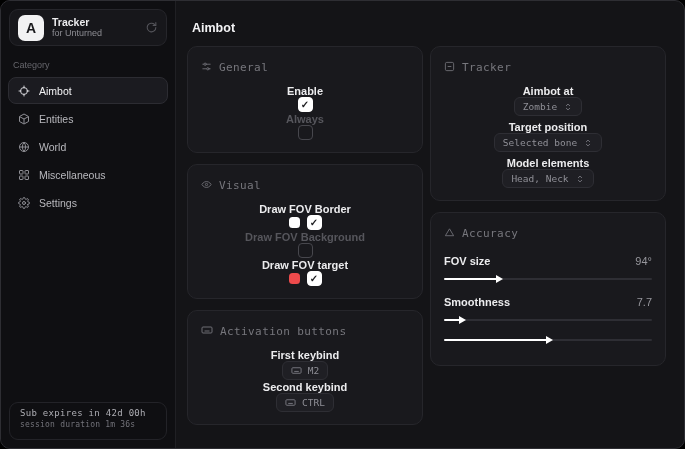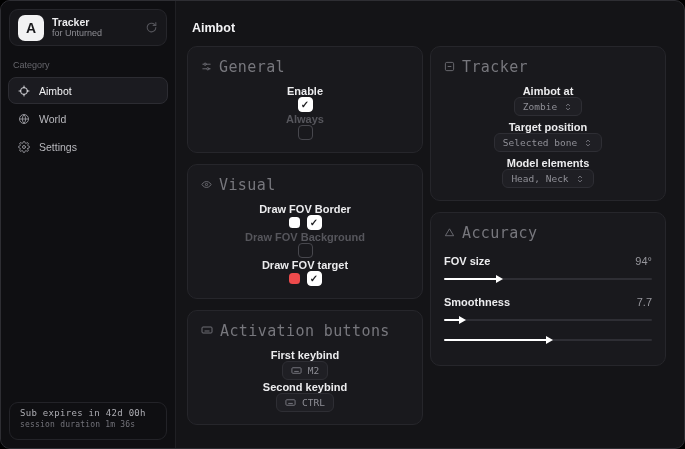--- a/index.html
+++ b/index.html
@@ -38,21 +38,21 @@
   .foot2{font-size:8px;color:#73737a;margin-top:2px;letter-spacing:.2px;}
 
   
   .main{position:absolute;left:175px;top:0;right:0;bottom:0;}
   .page-title{position:absolute;left:16px;top:20px;font-size:12.5px;font-weight:bold;color:#f3f3f5;}
   .col{position:absolute;top:45px;display:flex;flex-direction:column;gap:11px;width:236px;}
   .col-left{left:11px;} .col-right{left:254px;}
   .panel{background:var(--panel-bg);border:1px solid var(--panel-border);border-radius:10px;
     padding:11px 13px 12px;}
   .panel-head{display:flex;align-items:center;gap:7px;color:#6e6e75;margin-bottom:9px;}
-  .panel-head .ph-title{font-size:15px;color:var(--txt-head);letter-spacing:.4px;}
+  .panel-head .ph-title{font-size:11px;color:var(--txt-head);letter-spacing:.4px;}
   .row{display:flex;align-items:center;justify-content:space-between;min-height:22px;flex-direction:column;}
   .rows{display:flex;flex-direction:column;gap:1px;}
   .row-label{font-size:11px;font-weight:600;color:var(--txt);}
   .row.dim .row-label{color:var(--txt-dim);}
   .row-right{display:flex;align-items:center;gap:7px;}
 
   .checkbox{width:15px;height:15px;border-radius:4px;border:1.5px solid #47474d;cursor:pointer;
     display:flex;align-items:center;justify-content:center;}
   .checkbox.checked{background:#fff;border-color:#fff;color:#1a1a1d;}
   .checkbox .tick{font-size:10px;line-height:1;font-weight:bold;transform:translateY(-.5px);}
@@ -101,26 +101,46 @@
         <span class="nicon">
           <svg width="12" height="12" viewBox="0 0 24 24" fill="none" stroke="currentColor" stroke-width="2" stroke-linecap="round">
             <circle cx="12" cy="12" r="7"></circle>
               <path d="M12 2v4M12 18v4M2 12h4M18 12h4"></path>
           </svg>
         </span>
         <span>Aimbot</span>
       </div>
       <div class="nav-item">
         <span class="nicon">
+          <svg width="12" height="12" viewBox="0 0 24 24" fill="none" stroke="currentColor" stroke-width="2" stroke-linejoin="round">
+            <path d="M12 2 21 7v10l-9 5-9-5V7z"></path>
+              <path d="M3.5 7.5 12 12l8.5-4.5M12 12v9"></path>
+          </svg>
+        </span>
+        <span>Entities</span>
+      </div>
+      <div class="nav-item">
+        <span class="nicon">
           <svg width="12" height="12" viewBox="0 0 24 24" fill="none" stroke="currentColor" stroke-width="2">
             <circle cx="12" cy="12" r="9"></circle>
               <path d="M3 12h18M12 3a14 14 0 0 1 0 18M12 3a14 14 0 0 0 0 18"></path>
           </svg>
         </span>
         <span>World</span>
+      </div>
+      <div class="nav-item">
+        <span class="nicon">
+          <svg width="12" height="12" viewBox="0 0 24 24" fill="none" stroke="currentColor" stroke-width="2">
+            <rect x="3" y="3" width="7" height="7" rx="1"></rect>
+              <rect x="14" y="3" width="7" height="7" rx="1"></rect>
+            <rect x="3" y="14" width="7" height="7" rx="1"></rect>
+              <rect x="14" y="14" width="7" height="7" rx="1"></rect>
+          </svg>
+        </span>
+        <span>Miscellaneous</span>
       </div>
       <div class="nav-item">
         <span class="nicon">
           <svg width="12" height="12" viewBox="0 0 24 24" fill="none" stroke="currentColor" stroke-width="2" stroke-linecap="round" stroke-linejoin="round">
             <circle cx="12" cy="12" r="3"></circle>
             <path d="M19.4 15a1.7 1.7 0 0 0 .3 1.9l.1.1a2 2 0 1 1-2.8 2.8l-.1-.1a1.7 1.7 0 0 0-1.9-.3 1.7 1.7 0 0 0-1 1.5V21a2 2 0 1 1-4 0v-.1a1.7 1.7 0 0 0-1-1.6 1.7 1.7 0 0 0-1.9.3l-.1.1a2 2 0 1 1-2.8-2.8l.1-.1a1.7 1.7 0 0 0 .3-1.9 1.7 1.7 0 0 0-1.5-1H3a2 2 0 1 1 0-4h.1a1.7 1.7 0 0 0 1.6-1 1.7 1.7 0 0 0-.3-1.9l-.1-.1a2 2 0 1 1 2.8-2.8l.1.1a1.7 1.7 0 0 0 1.9.3h0a1.7 1.7 0 0 0 1-1.5V3a2 2 0 1 1 4 0v.1a1.7 1.7 0 0 0 1 1.5 1.7 1.7 0 0 0 1.9-.3l.1-.1a2 2 0 1 1 2.8 2.8l-.1.1a1.7 1.7 0 0 0-.3 1.9v0a1.7 1.7 0 0 0 1.5 1H21a2 2 0 1 1 0 4h-.1a1.7 1.7 0 0 0-1.5 1z"></path>
           </svg>
         </span>
         <span>Settings</span>
       </div>

